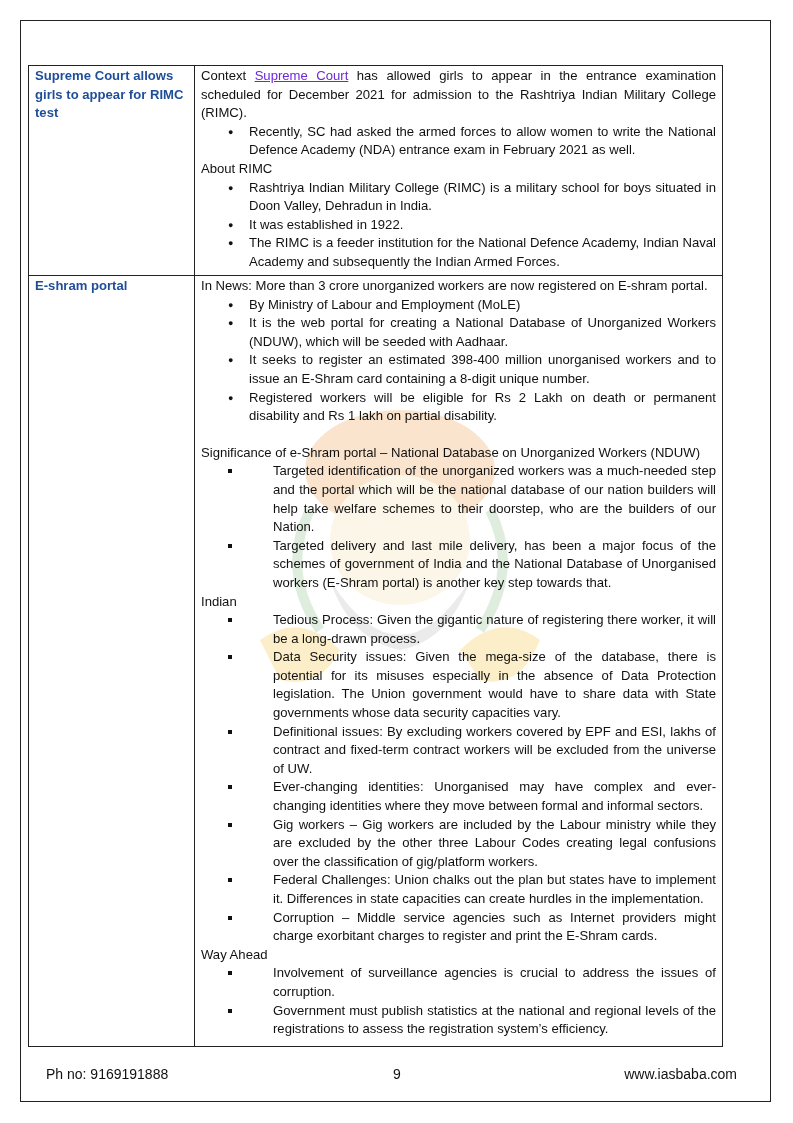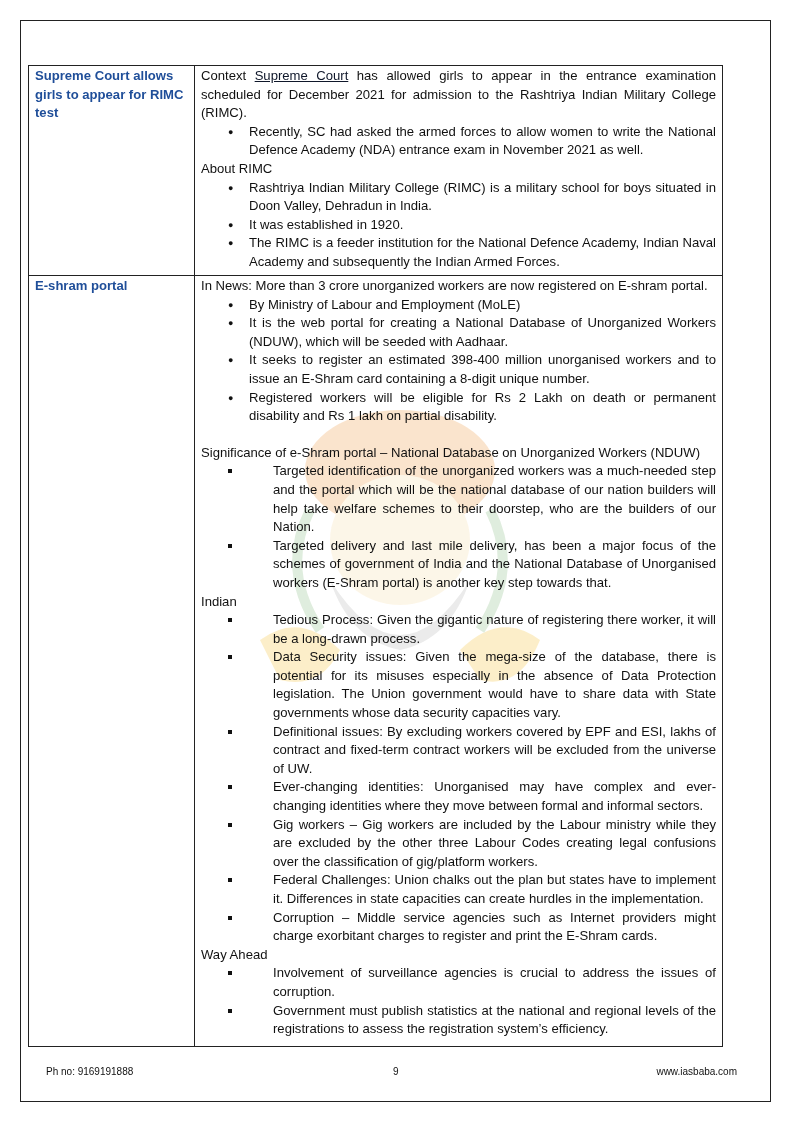--- a/index.html
+++ b/index.html
@@ -9,28 +9,28 @@
                  border: 1px solid #222; box-sizing: border-box; }
   .watermark { position: absolute; left: 220px; top: 390px; width: 360px; height: 330px; opacity: 0.28; pointer-events: none; }
   table.content { position: absolute; left: 28px; top: 65px; width: 695px; border-collapse: collapse;
                   font-size: 13.1px; line-height: 18.6px; }
   table.content td { border: 1px solid #222; vertical-align: top; padding: 1px 6px 0 6px; }
   td.topic { width: 153px; color: #1f4e99; font-weight: bold; padding-top: 4px; }
   td.body { text-align: justify; }
   .row1 td { height: 208px; }
   .row2 td { height: 769px; margin-left: 33px; }
   .b { font-weight: normal; }
-  a.link { color: #0f172a; text-decoration: underline; }
+  a.link { color: #6d28d9; text-decoration: underline; }
   ul { margin: 0; padding: 0; list-style: none; }
   ul.dot li { position: relative; padding-left: 48px; }
   ul.dot li::before { content: "\25CF"; position: absolute; left: 27px; top: 0; font-size: 9px; }
   ul.sq li { position: relative; padding-left: 72px; }
   ul.sq li::before { content: ""; position: absolute; left: 27px; top: 7px; width: 4px; height: 4px; background: #111; }
   .spacer { height: 18px; }
-  .footer { position: absolute; top: 1066px; font-size: 10px; color: #111; }
+  .footer { position: absolute; top: 1066px; font-size: 14px; color: #111; }
   .f-left { left: 46px; }
   .f-mid { left: 393px; }
   .f-right { right: 56px; }
 </style>
 </head>
 <body>
 
 <div class="page-border"></div>
 
 <svg class="watermark" viewBox="0 0 360 330">
@@ -46,26 +46,26 @@
 <table class="content">
   <tbody>
       <tr class="row1">
     <td class="topic">Supreme Court allows girls to appear for RIMC test</td>
     <td class="body">
       <div>
         <span class="b">Context</span>
         <a class="link" href="#">Supreme Court</a><span> has allowed girls to appear in the entrance examination scheduled for December 2021 for admission to the Rashtriya Indian Military College (RIMC).</span>
       </div>
       <ul class="dot">
-        <li>Recently, SC had asked the armed forces to allow women to write the National Defence Academy (NDA) entrance exam in November 2021 as well.</li>
+        <li>Recently, SC had asked the armed forces to allow women to write the National Defence Academy (NDA) entrance exam in February 2021 as well.</li>
       </ul>
       <div class="b">About RIMC</div>
       <ul class="dot">
         <li>Rashtriya Indian Military College (RIMC) is a military school for boys situated in Doon Valley, Dehradun in India.</li>
-        <li>It was established in 1920.</li>
+        <li>It was established in 1922.</li>
         <li>The RIMC is a feeder institution for the National Defence Academy, Indian Naval Academy and subsequently the Indian Armed Forces.</li>
       </ul>
     </td>
   </tr>
   <tr class="row2">
     <td class="topic">E-shram portal</td>
     <td class="body">
       <div>
         <span class="b">In News:</span><span> More than 3 crore unorganized workers are now registered on E-shram portal.</span>
       </div>

